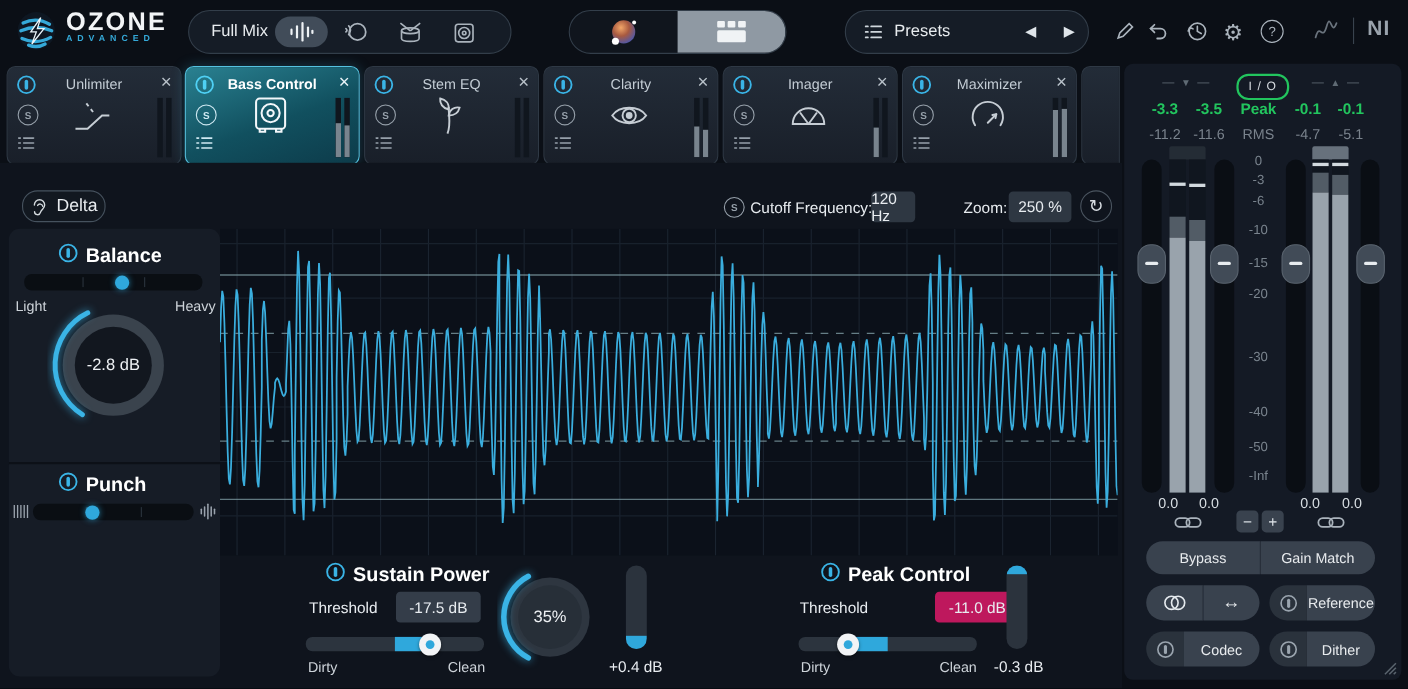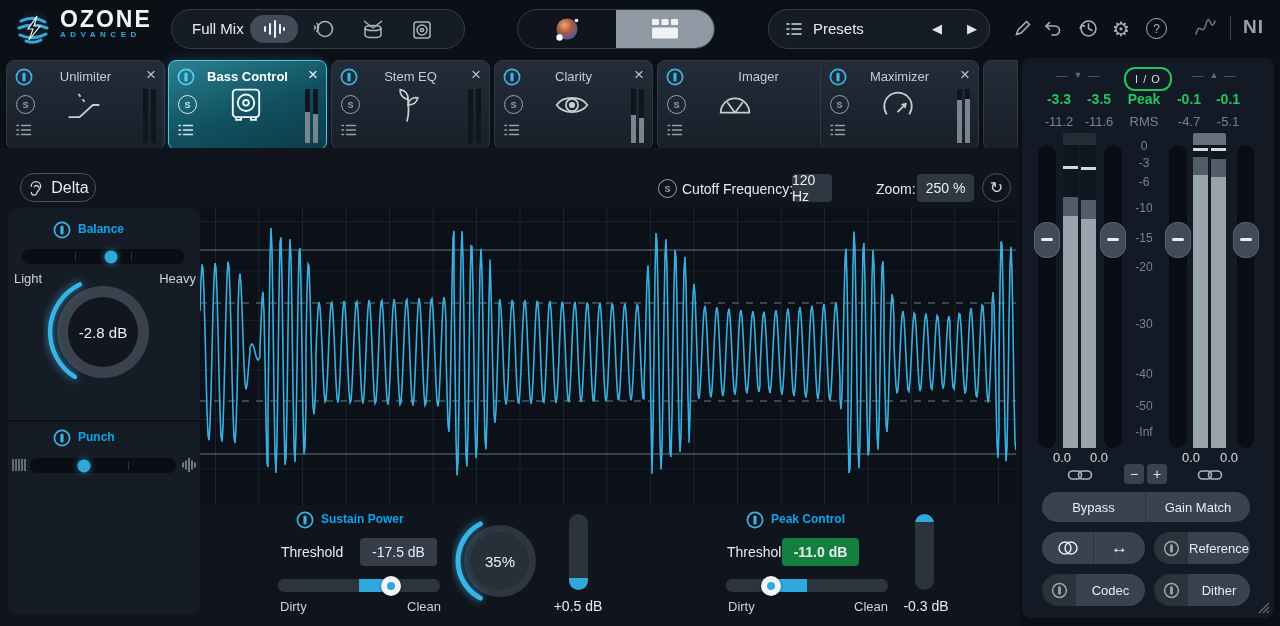--- a/index.html
+++ b/index.html
@@ -60,21 +60,21 @@
   .tri{color:#5f6a74;font-size:9px;}
   .dash{color:#5f6a74;font-size:11px;}
 
   
   .mainbg{left:0;top:148px;width:1020px;height:478px;background:#0f141d;}
   .delta-pill{border:1px solid #46525e;border-radius:14px;background:rgba(20,26,35,.6);
               gap:7px;font-size:16px;color:#e8ecef;cursor:pointer;}
   .valbox{background:#2e3742;border-radius:4px;font-size:14px;color:#e8ecf0;cursor:pointer;}
   .lblw{font-size:14px;color:#e8ecf0;}
   .leftpanel{left:8px;top:208px;width:192px;height:407px;background:#161c26;border-radius:10px;}
-  .sec-title{font-size:12px;font-weight:bold;color:#0ea5e9;}
+  .sec-title{font-size:18px;font-weight:bold;color:#ffffff;}
   .htrack{position:absolute;background:#0a0e13;border-radius:7px;}
   .htick{position:absolute;top:3px;bottom:3px;width:1px;background:#2a333d;}
   .hdot{position:absolute;top:50%;width:13px;height:13px;border-radius:50%;background:#2fa8dc;
         transform:translate(-50%,-50%);box-shadow:0 0 6px rgba(47,168,220,.7);cursor:grab;}
   .minmax{font-size:13px;color:#cdd3d9;}
   .knob-face{fill:#12171f;}
   .knob-ring{fill:#3a434d;}
   .knob-arc{stroke:#3ab4e6;stroke-width:4.5;fill:none;stroke-linecap:round;
             filter:drop-shadow(0 0 4px rgba(58,180,230,.8));}
   .knob-label{position:absolute;left:0;right:0;top:50%;transform:translateY(-50%);
@@ -375,21 +375,21 @@
     <div class="card-bars">
         <i>
           <b style="height: 52%;"></b>
         </i>
         <i>
           <b style="height: 46%;"></b>
         </i>
       </div>
   </div>
 
-  <div class="a card" style="left:657px;padding-left:44px;">
+  <div class="a card" style="left:657px;">
     <div class="a" style="left:8px;top:7px;">
       <svg class="icon" width="18" height="18" viewBox="0 0 18 18">
           <circle cx="9" cy="9" r="7.6" stroke="#3ab4e6" stroke-width="1.7" fill="none"></circle>
           <rect x="7.4" y="4.4" width="3.2" height="9.2" rx="1.6" fill="#3ab4e6"></rect>
         </svg>
     </div>
     <div class="card-title">Imager</div>
     <div class="card-close">×</div>
     <div class="a circ-icon ctr" style="left:9px;top:34px;">
         <span>S</span>
@@ -602,31 +602,31 @@
     <svg class="icon" width="96" height="96" viewBox="0 0 96 96">
       <circle cx="48" cy="48" r="36" fill="#2e3640"></circle>
       <circle cx="48" cy="48" r="29" fill="#272f38"></circle>
       <path class="knob-arc" style="stroke-width:5;" d="M 28.3 85.1 A 42 42 0 0 1 28.3 10.9"></path>
     </svg>
     <div class="knob-label">35%</div>
   </div>
   <div class="vmeter a" style="left:569px;top:514px;height:76px;">
     <div class="vfill" style="height: 16%;"></div>
   </div>
-  <span class="a lblw" style="left:545px;top:598px;width:66px;text-align:center;">+0.5 dB</span>
+  <span class="a lblw" style="left:545px;top:598px;width:66px;text-align:center;">+0.4 dB</span>
 
   <div class="a" style="left:746px;top:511px;">
     <svg class="icon" width="18" height="18" viewBox="0 0 18 18">
         <circle cx="9" cy="9" r="7.6" stroke="#3ab4e6" stroke-width="1.7" fill="none"></circle>
         <rect x="7.4" y="4.4" width="3.2" height="9.2" rx="1.6" fill="#3ab4e6"></rect>
       </svg>
   </div>
   <span class="a sec-title" style="left:771px;top:512px;">Peak Control</span>
   <span class="a lblw" style="left:727px;top:544px;">Threshold</span>
-  <div class="a valbox ctr" style="left:782px;top:538px;width:77px;height:28px;background:#15803d;font-weight:bold;">
+  <div class="a valbox ctr" style="left:850px;top:538px;width:77px;height:28px;background:#be185d;">
       <span>-11.0 dB</span>
     </div>
   <div class="a htrack" style="left:726px;top:579px;width:162px;height:13px;background:#2c343e;border-radius:6px;">
     <div class="bifill" style="left: 28%; width: 22%;"></div>
     <div class="bihandle" style="left: 28%;"></div>
   </div>
   <span class="a minmax" style="left:728px;top:599px;">Dirty</span>
   <span class="a minmax" style="left:852px;top:599px;width:36px;text-align:right;">Clean</span>
   <div class="vmeter a" style="left:915px;top:514px;height:76px;">
     <div class="vfill-top" style="height: 11%;"></div>

